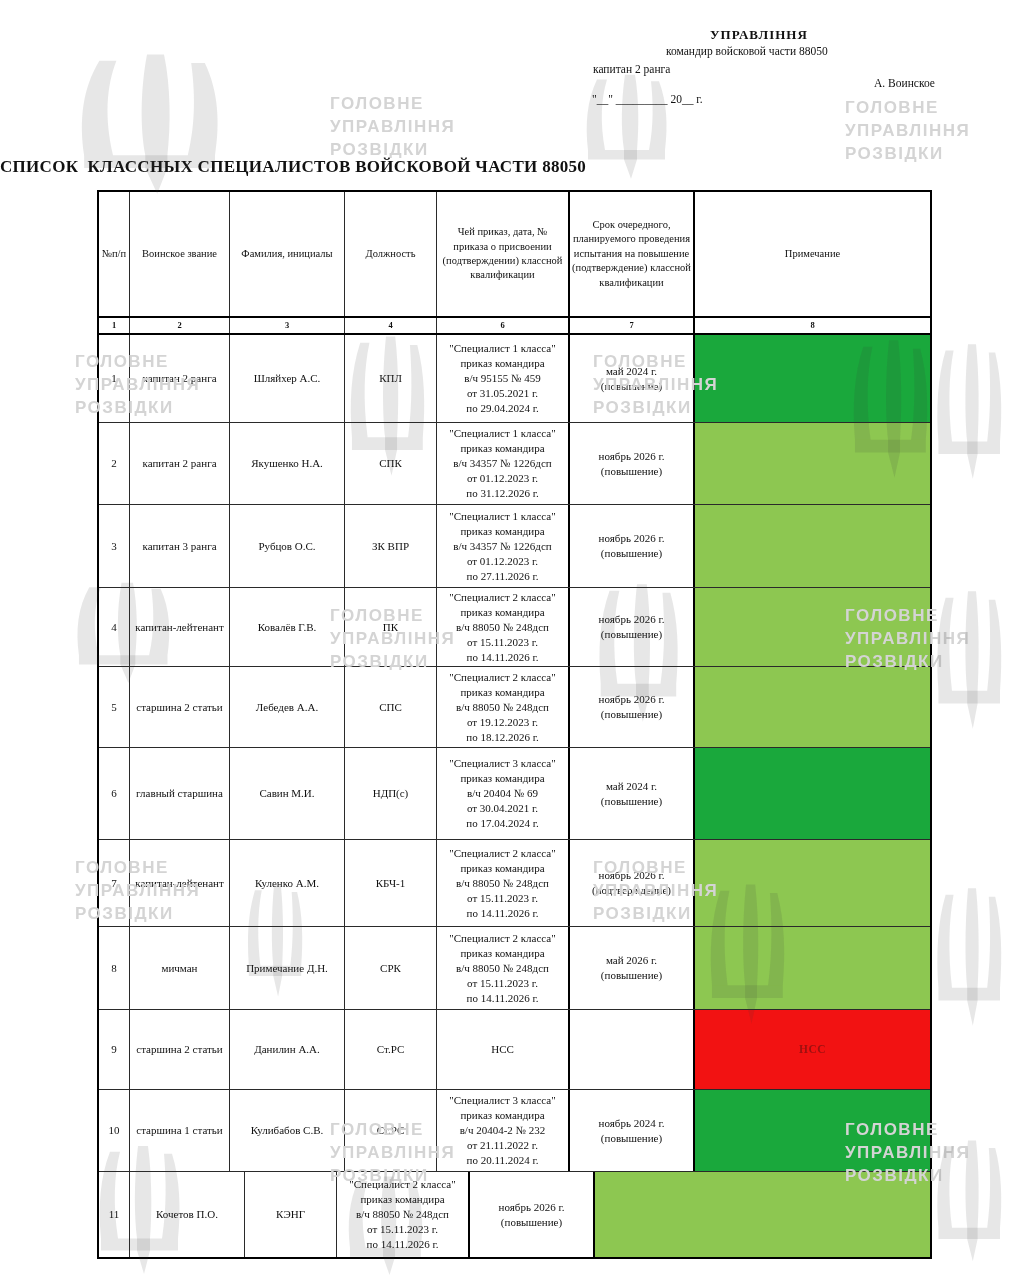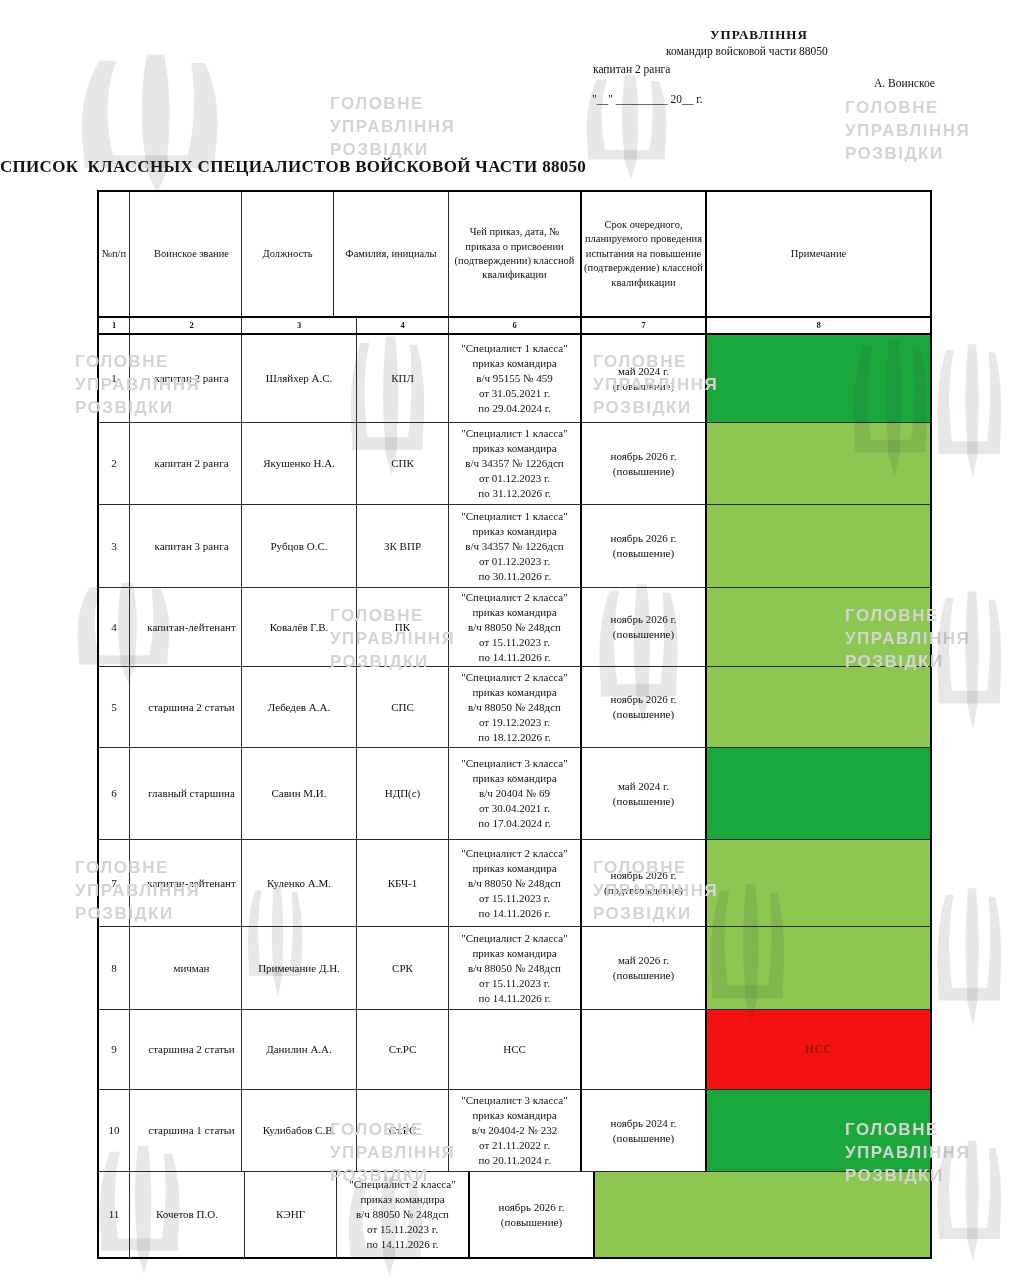--- a/index.html
+++ b/index.html
@@ -36,21 +36,21 @@
   .trow:last-child { border-bottom:none; }
   .hrow { height:126px; border-bottom:2px solid #000; }
   .nrow { height:17px; border-bottom:2px solid #000; }
   .cell {
     border-right:1px solid #2a2a2a;
     display:flex; flex-direction:column; align-items:center; justify-content:center;
     text-align:center; padding:1px 2px; overflow:hidden;
   }
   .cell.thick { border-right:2px solid #000; }
   .cell:last-child { border-right:none; }
-  .w1 { flex:0 0 31px; } .w2 { flex:0 0 100px;margin-left:12px; } .w3 { flex:0 0 115px; }
+  .w1 { flex:0 0 31px; } .w2 { flex:0 0 100px; } .w3 { flex:0 0 115px; }
   .w4 { flex:0 0 92px; } .w5 { flex:0 0 133px; } .w6 { flex:0 0 125px; }
   .w7 { flex:1 1 auto;text-align:right; }
   .hcell { font-weight:normal; font-size:10.5px; line-height:1.38; }
   .ncell { font-weight:bold; font-size:8.5px; line-height:1; }
   .dcell { font-size:11px; line-height:15px; }
   .c-note span { font-weight:bold; font-size:11.5px; letter-spacing:0.5px; }
 
   
   .wm-layer { position:absolute; inset:0; z-index:6; pointer-events:none; }
   .wm-text {
@@ -74,22 +74,22 @@
     <div class="abs signature-name">А. Воинское</div>
     <div class="abs date-line">"__" _________ 20__ г.</div>
   </div>
 
   <div class="doc-title">СПИСОК  КЛАССНЫХ СПЕЦИАЛИСТОВ ВОЙСКОВОЙ ЧАСТИ 88050</div>
 
   <div class="spec-table">
     <div class="trow hrow">
       <div class="cell hcell w1">№п/п</div>
       <div class="cell hcell w2">Воинское звание</div>
+      <div class="cell hcell w3">Фамилия, инициалы</div>
       <div class="cell hcell w4">Должность</div>
-      <div class="cell hcell w3">Фамилия, инициалы</div>
       <div class="cell hcell w5 thick">Чей приказ, дата, № приказа о присвоении (подтверждении) классной квалификации</div>
       <div class="cell hcell w6 thick">Срок очередного, планируемого проведения испытания на повышение (подтверждение) классной квалификации</div>
       <div class="cell hcell w7">Примечание</div>
     </div>
     <div class="trow nrow">
       <div class="cell ncell w1">1</div>
       <div class="cell ncell w2">2</div>
       <div class="cell ncell w3">3</div>
       <div class="cell ncell w4">4</div>
       <div class="cell ncell w5 thick">6</div>
@@ -138,21 +138,21 @@
   <div class="trow drow" style="height: 83px;">
     <div class="cell dcell w1 c-num">3</div>
     <div class="cell dcell w2 c-rank">капитан 3 ранга</div>
     <div class="cell dcell w3 c-name">Рубцов О.С.</div>
     <div class="cell dcell w4 c-pos">ЗК ВПР</div>
     <div class="cell dcell w5 thick c-order">
             <div>"Специалист 1 класса"</div>
             <div>приказ командира</div>
             <div>в/ч 34357 № 1226дсп</div>
             <div>от 01.12.2023 г.</div>
-            <div>по 30.11.2026 г.</div>
+            <div>по 27.11.2026 г.</div>
           </div>
     <div class="cell dcell w6 thick c-term">
             <div>ноябрь 2026 г.</div>
             <div>(повышение)</div>
           </div>
     <div class="cell dcell w7 c-note" style="background: rgb(141, 199, 81);"></div>
   </div>
 
   <div class="trow drow" style="height: 79px;">
     <div class="cell dcell w1 c-num">4</div>

